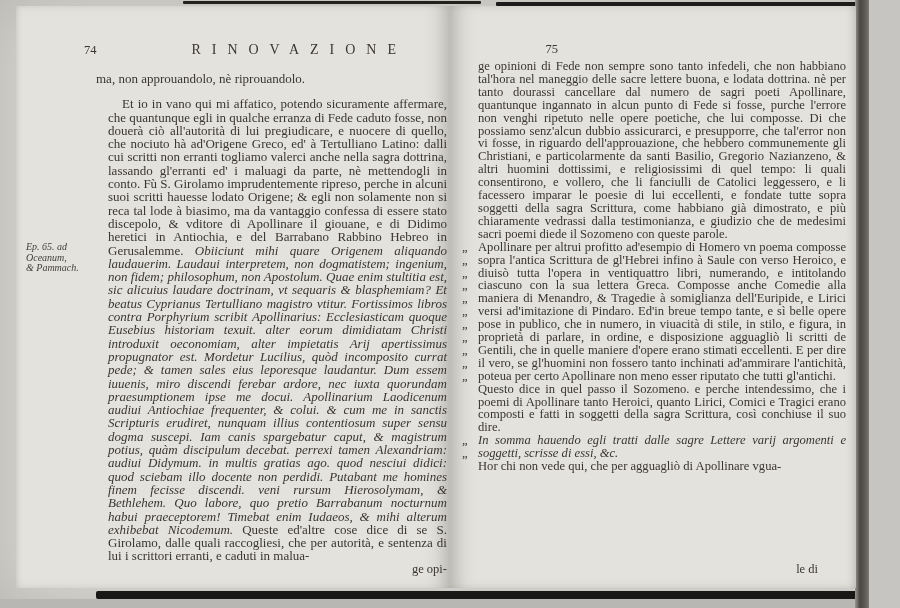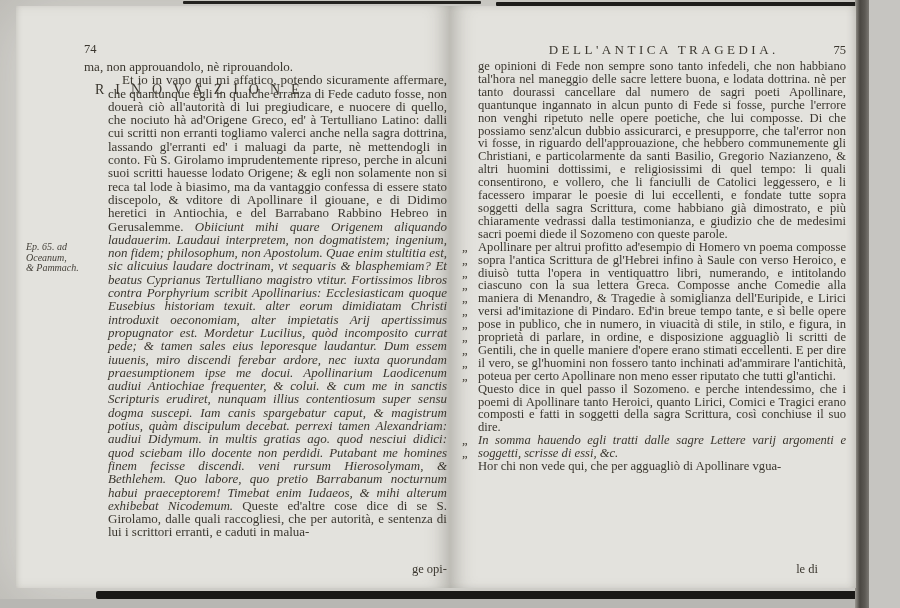--- a/index.html
+++ b/index.html
@@ -33,33 +33,33 @@
   .page-left{
     left:16px;width:434px;
     box-shadow:inset -16px 0 20px -12px rgba(80,75,65,.38), inset 3px 0 6px -3px rgba(80,75,65,.25);
   }
   .page-right{
     left:450px;width:406px;
     box-shadow:inset 16px 0 20px -12px rgba(80,75,65,.38), inset -5px 0 8px -4px rgba(80,75,65,.32);
   }
   
   .header{position:absolute;top:36px;display:flex;align-items:baseline;}
-  .header-left{left:68px;width:363px;flex-direction:column;}
+  .header-left{left:68px;width:363px;}
   .header-right{left:28px;width:368px;}
   .folio{flex:0 0 40px;font-size:12.5px;}
   .folio-right{text-align:right;}
-  .running-title{flex:1;text-align:center;white-space:nowrap;}
+  .running-title{flex:1;text-align:right;white-space:nowrap;}
   .title-left{font-size:14px;letter-spacing:11px;text-indent:11px;}
   .title-right{font-size:13px;letter-spacing:3.5px;text-indent:3.5px;}
   
   .body{position:absolute;text-align:justify;}
   .body-left{left:68px;top:54px;width:363px;font-size:13px;line-height:13.3px;}
   .body-right{left:12px;top:38px;width:384px;font-size:12.6px;line-height:12.9px;margin-top:16px;}
   .para{margin:0;text-align:justify;}
-  .cont{margin:0;text-align:left;}
+  .cont{margin:12px;text-align:left;}
   .indent{text-indent:14px;margin-left:24px;}
   .pp{padding-left:16px;}
   .quote-row{display:flex;align-items:flex-start;}
   .quote-gutter{flex:0 0 16px;width:16px;white-space:pre;line-height:inherit;text-align:left;}
   .quote-text{flex:1;margin:0;text-align:justify;}
   .italic{font-style:italic;}
   
   .margin-note{
     position:absolute;left:10px;top:236px;width:54px;
     font-size:10px;font-style:italic;line-height:10.5px;color:#45413a;
@@ -100,21 +100,20 @@
       <p class="para indent"><span>Et io in vano qui mi affatico, potendo sicuramente affermare, che quantunque egli in qualche erranza di Fede caduto fosse, non douerà ciò all'autorità di lui pregiudicare, e nuocere di quello, che nociuto hà ad'Origene Greco, ed' à Tertulliano Latino: dalli cui scritti non erranti togliamo valerci anche nella sagra dottrina, lassando gl'erranti ed' i maluagi da parte, nè mettendogli in conto. Fù S. Girolamo imprudentemente ripreso, perche in alcuni suoi scritti hauesse lodato Origene; &amp; egli non solamente non si reca tal lode à biasimo, ma da vantaggio confessa di essere stato discepolo, &amp; vditore di Apollinare il giouane, e di Didimo heretici in Antiochia, e del Barrabano Rabbino Hebreo in Gerusalemme. </span><i>Obiiciunt mihi quare Origenem aliquando laudauerim. Laudaui interpretem, non dogmatistem; ingenium, non fidem; philosophum, non Apostolum. Quae enim stultitia est, sic alicuius laudare doctrinam, vt sequaris &amp; blasphemiam? Et beatus Cyprianus Tertulliano magistro vtitur. Fortissimos libros contra Porphyrium scribit Apollinarius: Ecclesiasticam quoque Eusebius historiam texuit. alter eorum dimidiatam Christi introduxit oeconomiam, alter impietatis Arij apertissimus propugnator est. Mordetur Lucilius, quòd incomposito currat pede; &amp; tamen sales eius leporesque laudantur. Dum essem iuuenis, miro discendi ferebar ardore, nec iuxta quorundam praesumptionem ipse me docui. Apollinarium Laodicenum audiui Antiochiae frequenter, &amp; colui. &amp; cum me in sanctis Scripturis erudiret, nunquam illius contentiosum super sensu dogma suscepi. Iam canis spargebatur caput, &amp; magistrum potius, quàm discipulum decebat. perrexi tamen Alexandriam: audiui Didymum. in multis gratias ago. quod nesciui didici: quod sciebam illo docente non perdidi. Putabant me homines finem fecisse discendi. veni rursum Hierosolymam, &amp; Bethlehem. Quo labore, quo pretio Barrabanum nocturnum habui praeceptorem! Timebat enim Iudaeos, &amp; mihi alterum exhibebat Nicodemum. </i><span>Queste ed'altre cose dice di se S. Girolamo, dalle quali raccogliesi, che per autorità, e sentenza di lui i scrittori erranti, e caduti in malua-</span></p>
     </div>
 
     <div class="catchword catchword-left">ge opi-</div>
   </div>
 
   <div class="page page-right">
 
     <div class="header header-right">
       <span class="folio"></span>
-      <span class="running-title title-right">DELL'ANTICA TRAGEDIA.</span>
       <span class="folio folio-right">75</span>
     </div>
 
     <div class="body body-right">
       <p class="para pp">ge opinioni di Fede non sempre sono tanto infedeli, che non habbiano tal'hora nel maneggio delle sacre lettere buona, e lodata dottrina. nè per tanto dourassi cancellare dal numero de sagri poeti Apollinare, quantunque ingannato in alcun punto di Fede si fosse, purche l'errore non venghi ripetuto nelle opere poetiche, che lui composse. Di che possiamo senz'alcun dubbio assicurarci, e presupporre, che tal'error non vi fosse, in riguardo dell'approuazione, che hebbero communemente gli Christiani, e particolarmente da santi Basilio, Gregorio Nazianzeno, &amp; altri huomini dottissimi, e religiosissimi di quel tempo: li quali consentirono, e vollero, che li fanciulli de Catolici leggessero, e li facessero imparar le poesie di lui eccellenti, e fondate tutte sopra soggetti della sagra Scrittura, come habbiano già dimostrato, e più chiaramente vedrassi dalla testimonianza, e giudizio che de medesimi sacri poemi diede il Sozomeno con queste parole.</p>
 
       <div class="quote-row">
         <span class="quote-gutter">„
 „
 „

